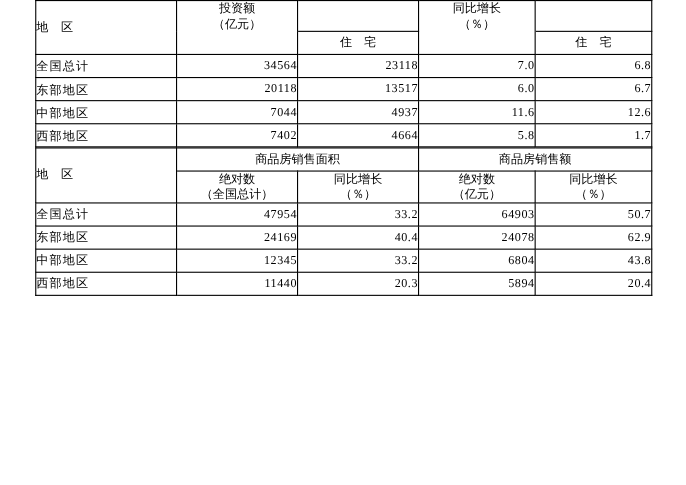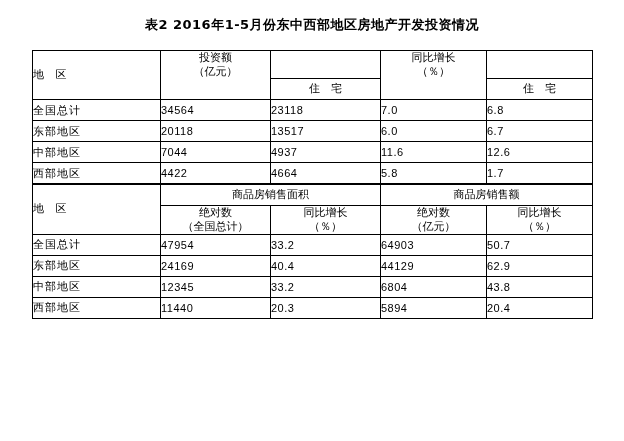--- a/index.html
+++ b/index.html
@@ -51,23 +51,23 @@
     text-align: center;
     line-height: 1.25;
   }
   .hcell .l2 { display: block; }
   .region-head {
     text-align: left;
     padding-left: 10px;
     letter-spacing: 4px;
   }
   .num {
-    text-align: left;
+    text-align: right;
     padding-right: 14px;
-    font-family: Liberation Sans, sans-serif;
+    font-family: Liberation Serif, serif;
     letter-spacing: 0.5px;
   }
   .rowlabel-total {
     text-align: left;
     padding-left: 8px;
     letter-spacing: 1px;
   }
   .rowlabel-sub {
     text-align: left;
     padding-left: 26px;
@@ -75,21 +75,20 @@
   }
   .nb-bottom { border-bottom: none !important; margin-top: 24px; }
   .nb-top { border-top: none !important; }
 </style>
 </head>
 <body>
 
 <div class="page">
 
   <div class="table-block block1">
-    <div class="tbl-title">表2 2016年1-5月份东中西部地区房地产开发投资情况</div>
 
     <table class="data">
       <colgroup>
         <col style="width:128px">
         <col style="width:110px">
         <col style="width:110px">
         <col style="width:106px">
         <col style="width:106px">
       </colgroup>
       <tbody>
@@ -129,21 +128,21 @@
         </tr>
         <tr>
           <td class="rowlabel-sub">中部地区</td>
           <td class="num">7044</td>
           <td class="num">4937</td>
           <td class="num">11.6</td>
           <td class="num">12.6</td>
         </tr>
         <tr>
           <td class="rowlabel-sub">西部地区</td>
-          <td class="num">4422</td>
+          <td class="num">7402</td>
           <td class="num">4664</td>
           <td class="num">5.8</td>
           <td class="num">1.7</td>
         </tr>
       </tbody>
     </table>
   </div>
 
   <div class="table-block block2">
 
@@ -184,21 +183,21 @@
           <td class="rowlabel-total">全国总计</td>
           <td class="num">47954</td>
           <td class="num">33.2</td>
           <td class="num">64903</td>
           <td class="num">50.7</td>
         </tr>
         <tr>
           <td class="rowlabel-sub">东部地区</td>
           <td class="num">24169</td>
           <td class="num">40.4</td>
-          <td class="num">44129</td>
+          <td class="num">24078</td>
           <td class="num">62.9</td>
         </tr>
         <tr>
           <td class="rowlabel-sub">中部地区</td>
           <td class="num">12345</td>
           <td class="num">33.2</td>
           <td class="num">6804</td>
           <td class="num">43.8</td>
         </tr>
         <tr>

